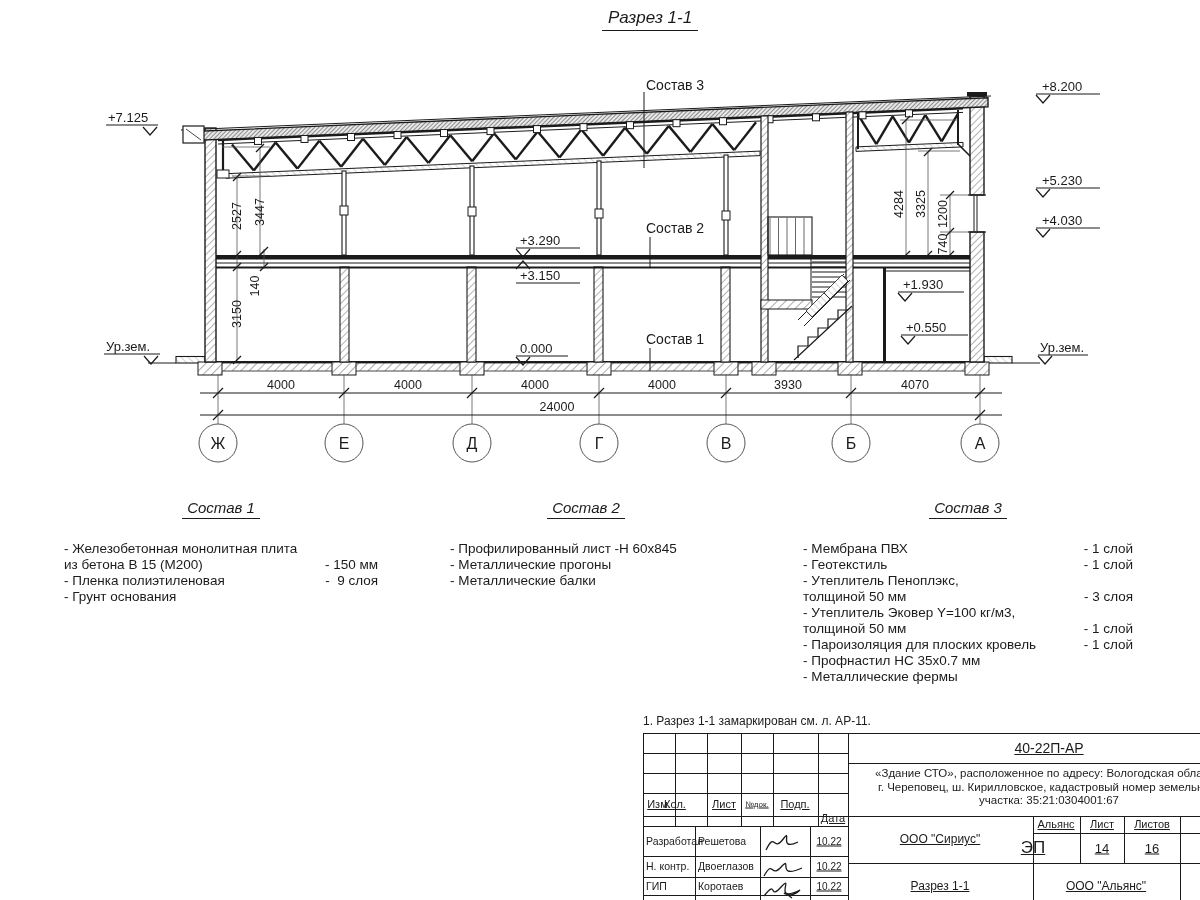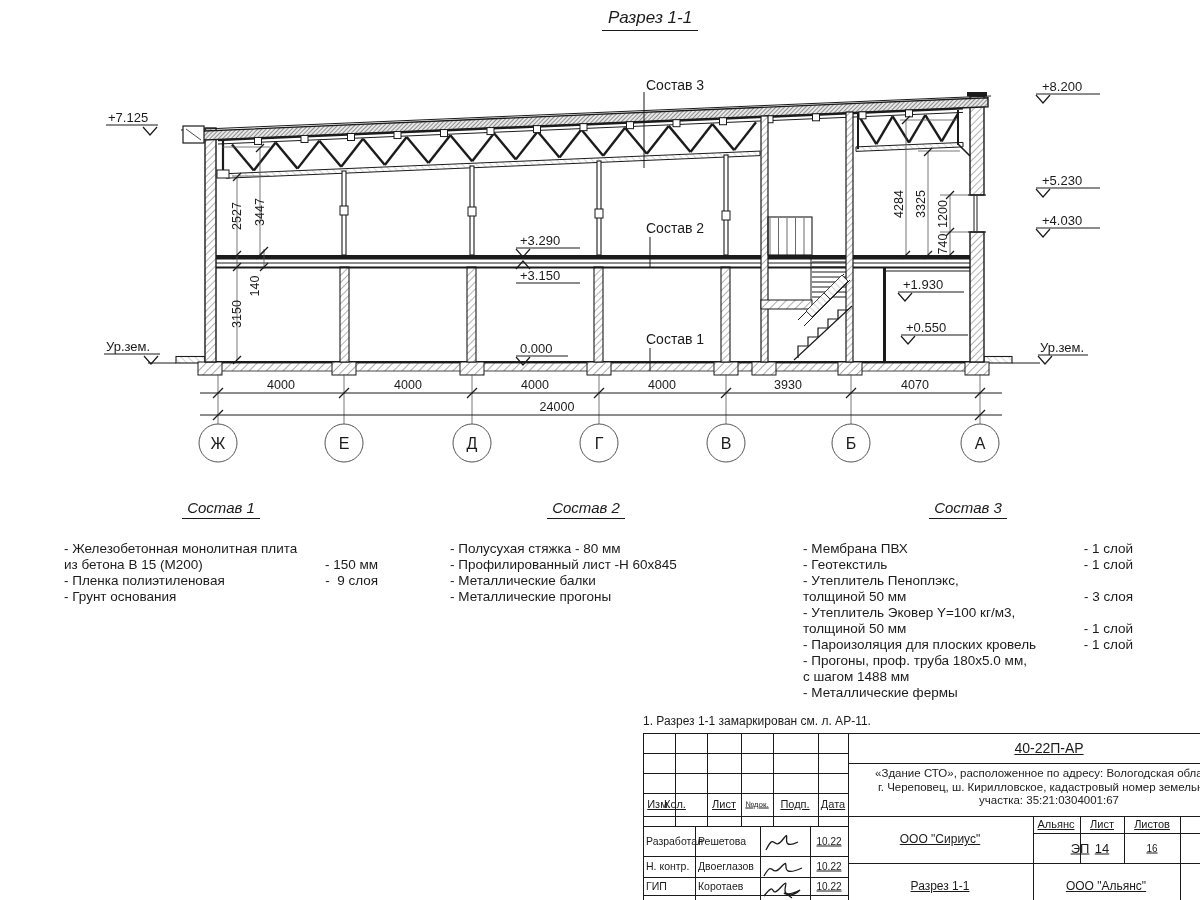--- a/index.html
+++ b/index.html
@@ -362,30 +362,27 @@
       </div>
     <div class="ci">
         <span class="t">- Грунт основания</span>
         <span class="v"></span>
       </div>
   </div>
 
   <div class="comp" style="left:450px;top:500px;width:272px">
     <div class="comp-title"><span>Состав 2</span></div>
     <div class="ci">
-        <span class="t">- Полусухая стяжка - 80 мм</span>
-      </div>
-    <div class="ci">
         <span class="t">- Профилированный лист -Н 60х845</span>
       </div>
     <div class="ci">
+        <span class="t">-  Металлические прогоны</span>
+      </div>
+    <div class="ci">
         <span class="t">- Металлические балки</span>
-      </div>
-    <div class="ci">
-        <span class="t">-  Металлические прогоны</span>
       </div>
   </div>
 
   <div class="comp" style="left:803px;top:500px;width:330px">
     <div class="comp-title"><span>Состав 3</span></div>
     <div class="ci">
         <span class="t">- Мембрана ПВХ</span>
         <span class="v">- 1 слой</span>
       </div>
     <div class="ci">
@@ -400,22 +397,21 @@
     <div class="ci">
         <span class="t">- Утеплитель Эковер Y=100 кг/м3,
 толщиной 50 мм</span>
         <span class="v">- 1 слой</span>
       </div>
     <div class="ci">
         <span class="t">- Пароизоляция для плоских кровель</span>
         <span class="v">- 1 слой</span>
       </div>
     <div class="ci">
-        <span class="t">- Прогоны, проф. труба 180х5.0 мм,
-с шагом 1488 мм</span>
+        <span class="t">- Профнастил НС 35х0.7 мм</span>
         <span class="v"></span>
       </div>
     <div class="ci">
         <span class="t">- Металлические фермы</span>
         <span class="v"></span>
       </div>
   </div>
 
   <div class="note">1. Разрез 1-1 замаркирован см. л. АР-11.</div>
 
@@ -452,37 +448,37 @@
 
     <span class="st" style="left:406px;top:15px;font-size:14px">40-22П-АР</span>
     <div class="desc">«Здание СТО», расположенное по адресу: Вологодская область,
 г. Череповец, ш. Кирилловское, кадастровый номер земельного
 участка: 35:21:0304001:67</div>
     <span class="st" style="left:16px;top:71px">Изм.</span>
     <span class="st" style="left:32px;top:71px">Кол.</span>
     <span class="st" style="left:81px;top:71px">Лист</span>
     <span class="st" style="left:114px;top:71px;font-size:8px">№док.</span>
     <span class="st" style="left:152px;top:71px">Подп.</span>
-    <span class="st" style="left:190px;top:71px">Дата</span>
+    <span class="st" style="left:190px;top:85px">Дата</span>
     <span class="stl" style="left:3px;top:108px">Разработал</span>
     <span class="stl" style="left:55px;top:108px">Решетова</span>
     <span class="st" style="left:186px;top:108px;font-size:10px">10.22</span>
     <span class="stl" style="left:3px;top:133px">Н. контр.</span>
     <span class="stl" style="left:55px;top:133px">Двоеглазов</span>
     <span class="st" style="left:186px;top:133px;font-size:10px">10.22</span>
     <span class="stl" style="left:3px;top:153px">ГИП</span>
     <span class="stl" style="left:55px;top:153px">Коротаев</span>
     <span class="st" style="left:186px;top:153px;font-size:10px">10.22</span>
     <span class="st" style="left:297px;top:106px;font-size:12px">ООО "Сириус"</span>
     <span class="st" style="left:413px;top:91px">Альянс</span>
     <span class="st" style="left:459px;top:91px">Лист</span>
     <span class="st" style="left:509px;top:91px">Листов</span>
-    <span class="st" style="left:437px;top:115px;font-size:13px">ЭП</span>
+    <span class="st" style="left:390px;top:115px;font-size:17px">ЭП</span>
     <span class="st" style="left:459px;top:115px;font-size:13px">14</span>
-    <span class="st" style="left:509px;top:115px;font-size:10px">16</span>
+    <span class="st" style="left:509px;top:115px;font-size:13px">16</span>
     <span class="st" style="left:297px;top:153px;font-size:12px">Разрез 1-1</span>
     <span class="st" style="left:463px;top:153px;font-size:12px">ООО "Альянс"</span>
 
     <svg width="55" height="80" style="position:absolute;left:115px;top:95px">
       <path d="M8,22 C18,2 14,26 26,10 C34,0 20,24 40,14" fill="none" stroke="#1b1b1b" stroke-width="1.3"></path>
       <path d="M6,48 C16,30 12,52 24,38 C34,28 18,52 44,40" fill="none" stroke="#1b1b1b" stroke-width="1.3"></path>
       <path d="M6,68 C20,50 10,74 24,58 C36,46 14,76 42,62 C30,74 18,58 34,70" fill="none" stroke="#1b1b1b" stroke-width="1.3"></path>
     </svg>
   </div>
 

